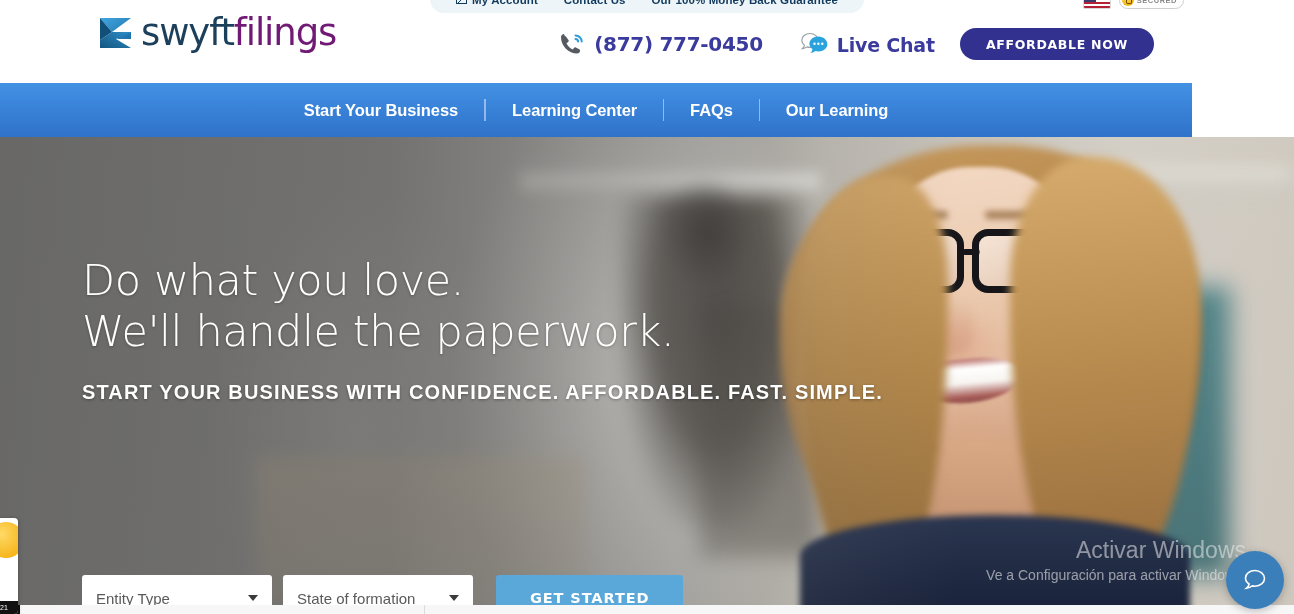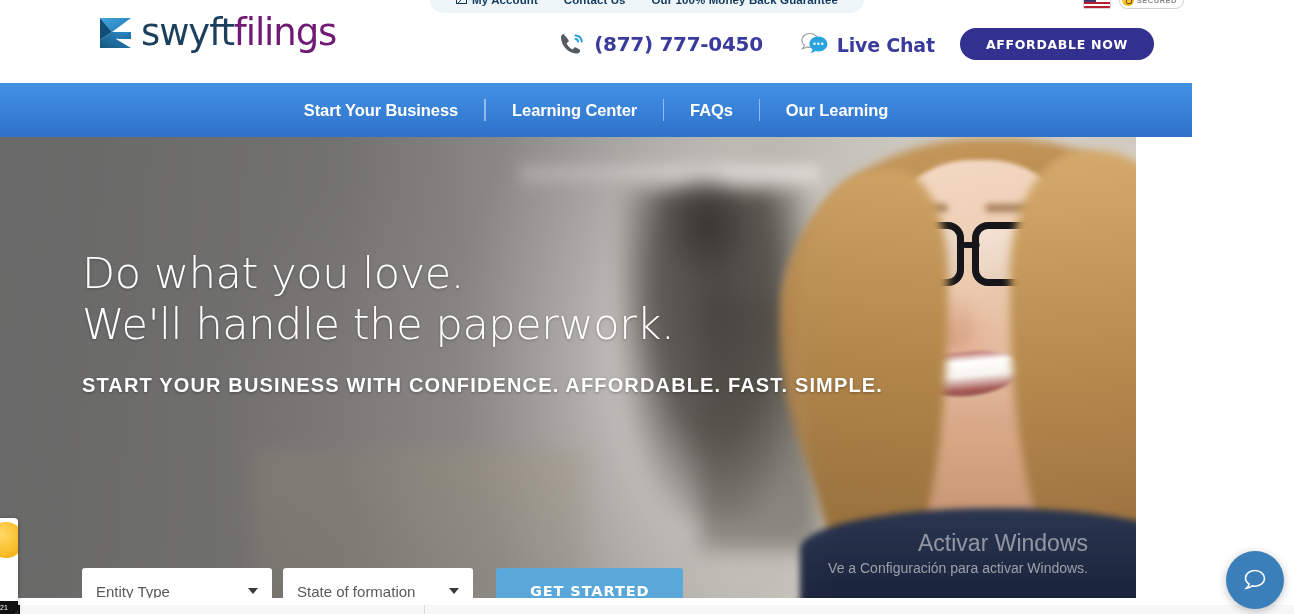--- a/index.html
+++ b/index.html
@@ -117,21 +117,21 @@
     color:#ffffff; text-decoration:none;
     font-size:16.5px; font-weight:700;
     font-family:"Liberation Sans", sans-serif;
     padding:0 26px; white-space:nowrap;
     letter-spacing:-.1px;
   }
   .nav-sep{ width:1px; height:22px; background:rgba(255,255,255,.45); }
 
   
   .hero{
-    position:absolute; left:0; top:130px; width:1136px; height:468px;
+    position:absolute; left:0; top:137px; width:1294px; height:468px;
     overflow:hidden; background:#737373;
   }
   .hero-photo{ position:absolute; inset:0; }
 
   
   .bg-base{
     position:absolute; inset:0;
     background:
       radial-gradient(ellipse 300px 400px at 1130px 250px, #cfc9c2 0%, rgba(207,201,194,0) 70%),
       radial-gradient(ellipse 260px 420px at 640px 230px, #e8e5e0 0%, rgba(232,229,224,0) 72%),

